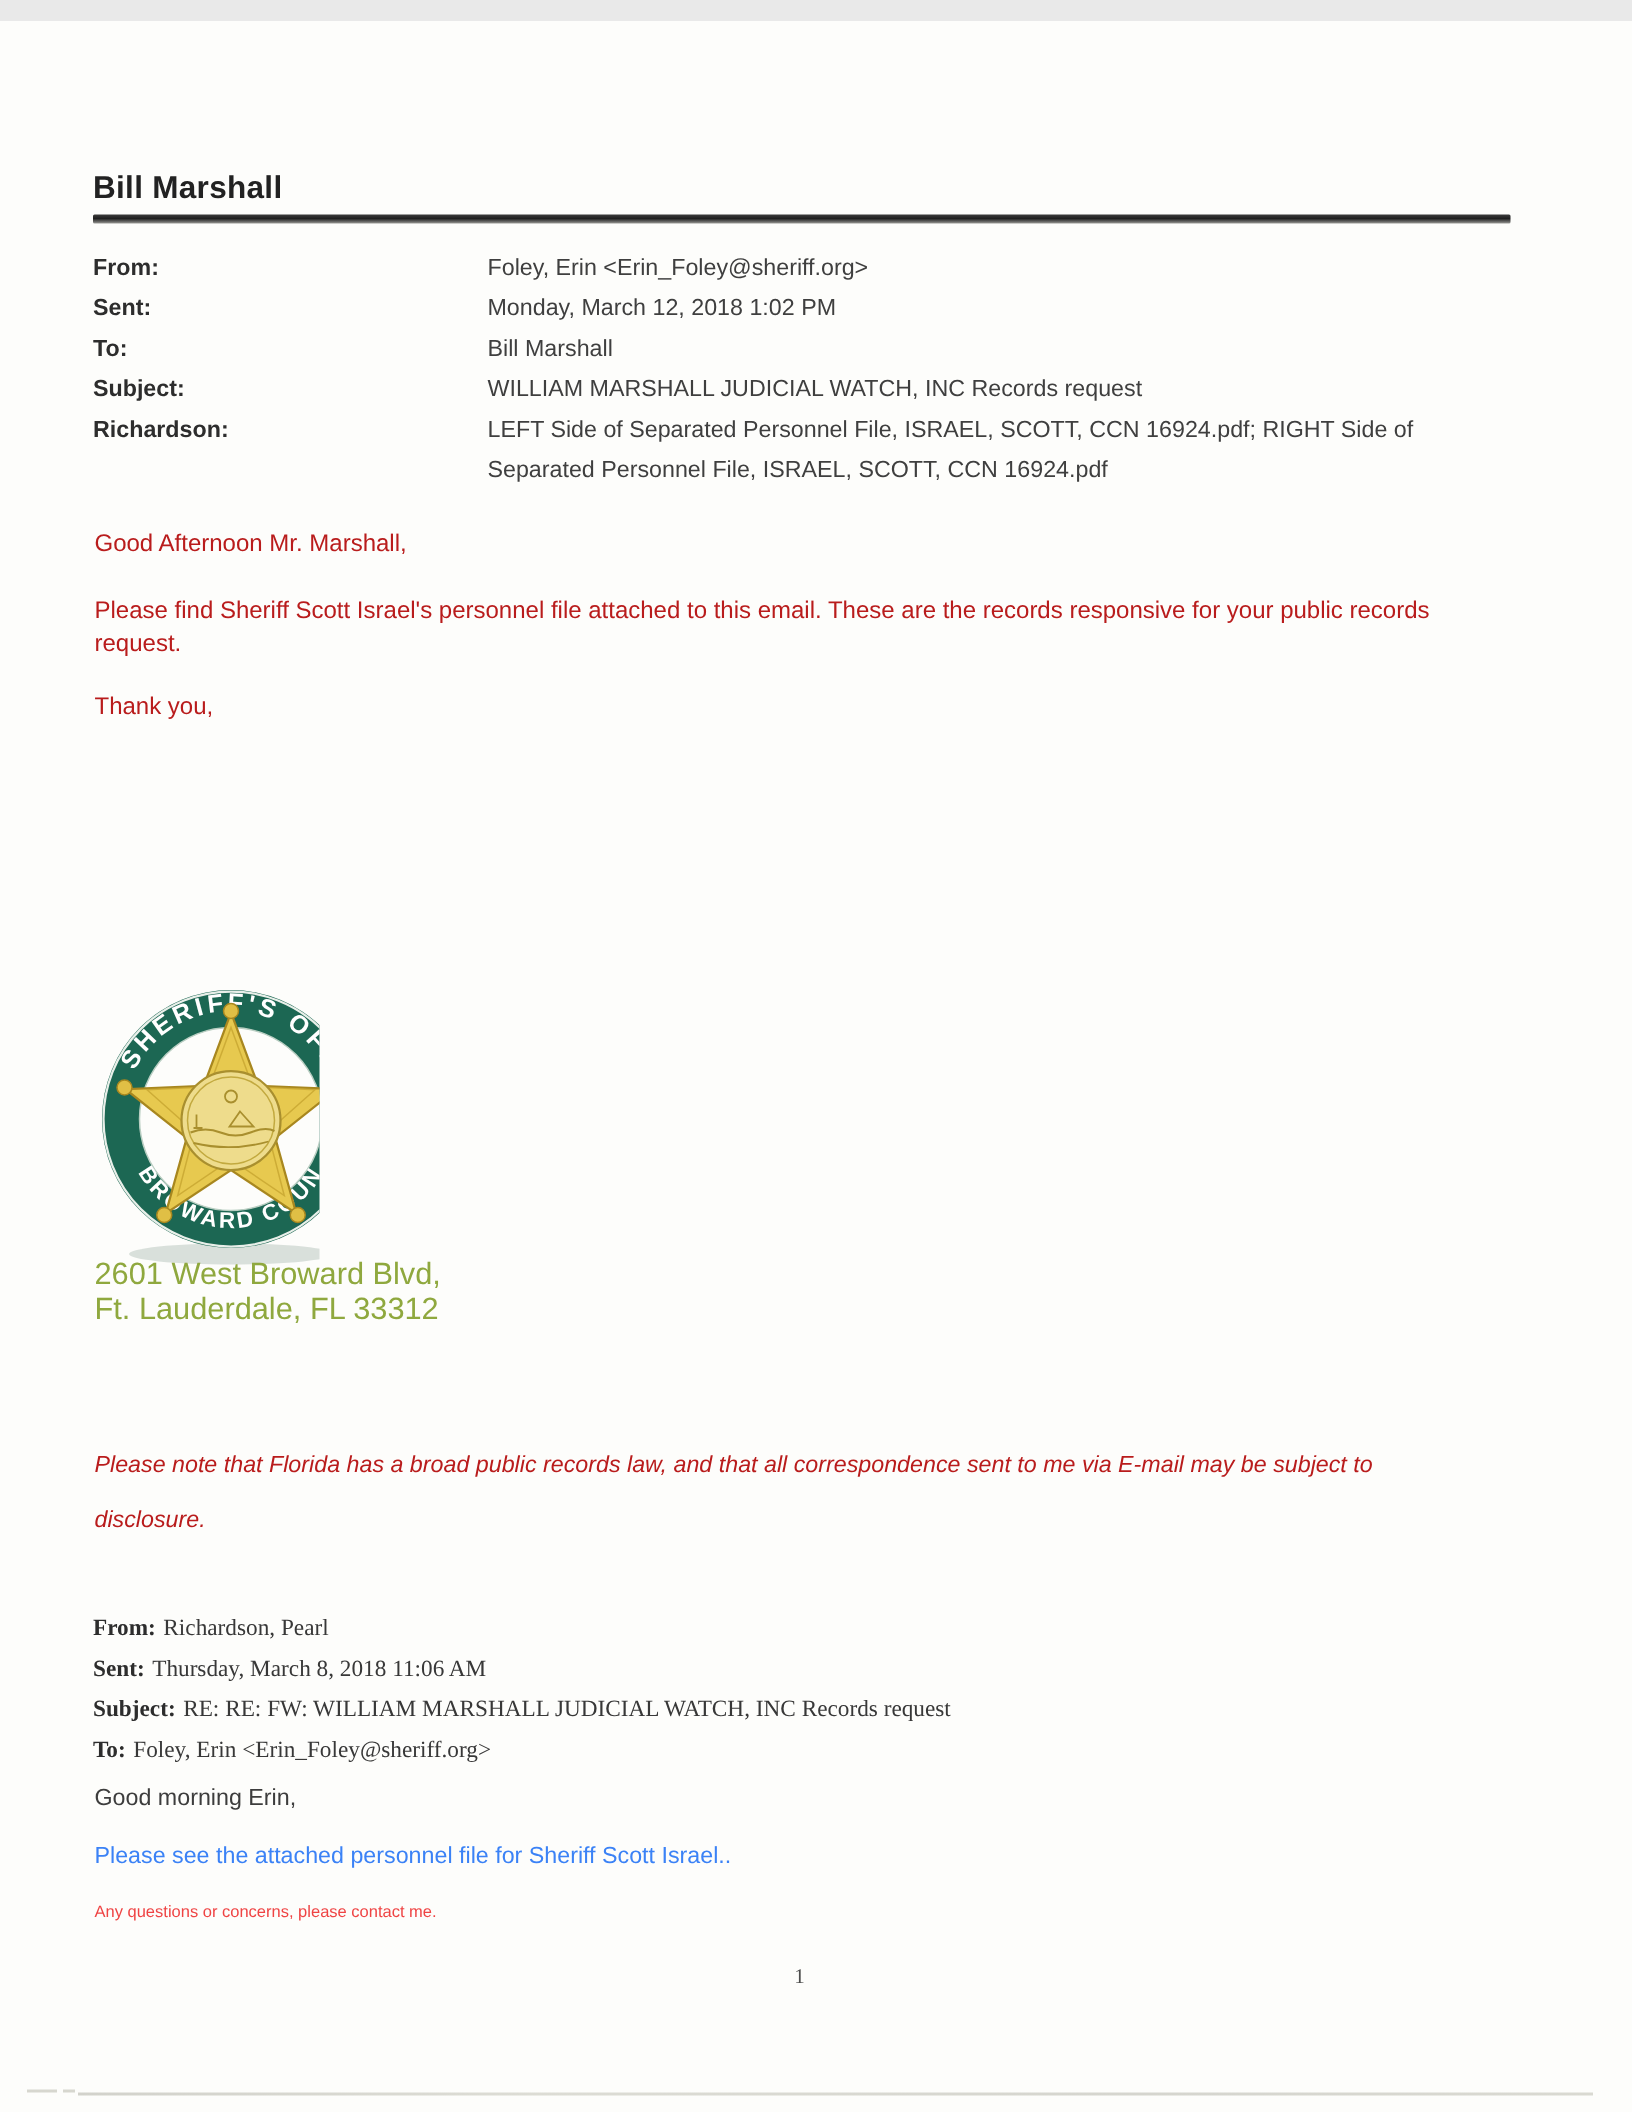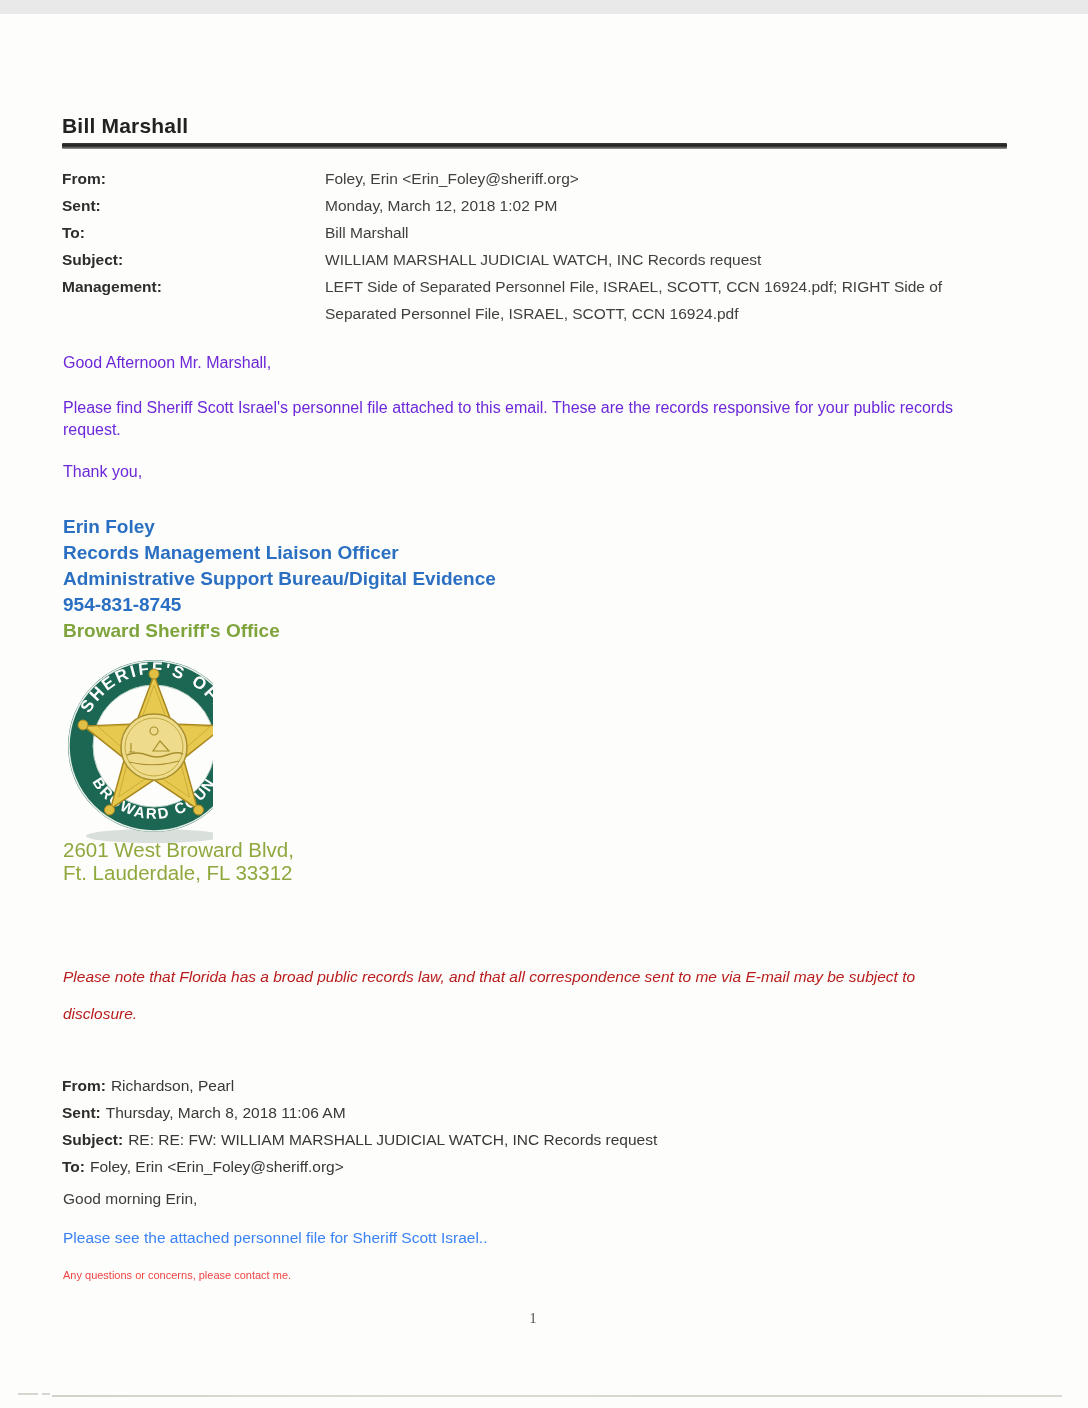--- a/index.html
+++ b/index.html
@@ -28,21 +28,21 @@
     width: 945px; height: 6px;
     background: linear-gradient(to bottom, #3c3c3c 0%, #1f1f1f 45%, #6a6a68 80%, #9b9b97 100%);
     border-radius: 1px;
   }
   
   .fields { position: absolute; left: 62px; top: 151px; width: 920px; }
   .field-row { display: flex; line-height: 27px; font-size: 15.5px; }
   .field-label { width: 263px; flex: 0 0 263px; font-weight: bold; color: #2d2d2d; }
   .field-value { width: 648px; color: #3f3f3f; }
   
-  .blue-text { color: #6d28d9; }
+  .blue-text { color: #b91c1c; }
   .greeting { position: absolute; left: 63px; top: 340px; font-size: 16px; }
   .body-para { position: absolute; left: 63px; top: 383px; width: 903px; font-size: 16px; line-height: 22px; }
   .closing { position: absolute; left: 63px; top: 449px; font-size: 16px; }
   
   .signature { position: absolute; left: 63px; top: 500px; font-size: 19px; font-weight: bold; line-height: 26px; }
   .sig-line { color: #2a6fc2; }
   .sig-org { color: #7ea43b; }
   
   .badge-clip {
     position: absolute;
@@ -57,21 +57,21 @@
     color: #8fa83e;
   }
   
   .disclaimer {
     position: absolute; left: 63px; top: 944px;
     width: 880px;
     font-size: 15.5px; font-style: italic; line-height: 37px;
     color: #b91c1c;
   }
   
-  .fields2 { position: absolute; left: 62px; top: 1058px; width: 920px; font-size: 15.5px; line-height: 27px; color: #383838; }
+  .fields2 { position: absolute; left: 62px; top: 1058px; width: 920px; font-size: 15.5px; line-height: 27px; color: #383838; font-family: Liberation Serif, serif; }
   .inline-label { font-weight: bold; color: #2d2d2d; margin-right: 5px; }
   .q-greeting { position: absolute; left: 63px; top: 1176px; font-size: 15.5px; color: #3d3d3d; }
   .q-line1   { position: absolute; left: 63px; top: 1215px; font-size: 15.5px; color: #3b82f6; }
   .q-line2   { position: absolute; left: 63px; top: 1255px; font-size: 11px; color: #ef4444; }
   
   .page-number {
     position: absolute; left: 0; top: 1297px; width: 1066px;
     text-align: center; font-size: 14px; color: #4c4c4c;
     font-family: "Liberation Serif", serif;
   }
@@ -105,36 +105,29 @@
     </div>
     <div class="field-row">
       <span class="field-label">To:</span>
       <span class="field-value">Bill Marshall</span>
     </div>
     <div class="field-row">
       <span class="field-label">Subject:</span>
       <span class="field-value">WILLIAM MARSHALL JUDICIAL WATCH, INC Records request</span>
     </div>
     <div class="field-row">
-      <span class="field-label">Management:</span>
+      <span class="field-label">Richardson:</span>
       <span class="field-value">LEFT Side of Separated Personnel File, ISRAEL, SCOTT, CCN 16924.pdf; RIGHT Side of Separated Personnel File, ISRAEL, SCOTT, CCN 16924.pdf</span>
     </div>
   </div>
 
   <div class="greeting blue-text">Good Afternoon Mr. Marshall,</div>
   <div class="body-para blue-text">Please find Sheriff Scott Israel's personnel file attached to this email. These are the records responsive for your public records request.</div>
   <div class="closing blue-text">Thank you,</div>
 
-  <div class="signature">
-    <div class="sig-line">Erin Foley</div>
-    <div class="sig-line">Records Management Liaison Officer</div>
-    <div class="sig-line">Administrative Support Bureau/Digital Evidence</div>
-    <div class="sig-line">954-831-8745</div>
-    <div class="sig-org">Broward Sheriff's Office</div>
-  </div>
 
   <div class="badge-clip">
     <svg width="178" height="188" viewBox="0 0 178 188" xmlns="http://www.w3.org/2000/svg">
 
       <ellipse cx="89" cy="177" rx="68" ry="7" fill="#aebcb4" opacity="0.45"></ellipse>
 
       <circle cx="89" cy="87" r="86" fill="#1c6753"></circle>
       <circle cx="89" cy="87" r="85" fill="none" stroke="#e8efe9" stroke-width="1.5"></circle>
       <circle cx="89" cy="87" r="61" fill="#fdfdfb"></circle>
       <circle cx="89" cy="87" r="61" fill="none" stroke="#b9cec2" stroke-width="1"></circle>

